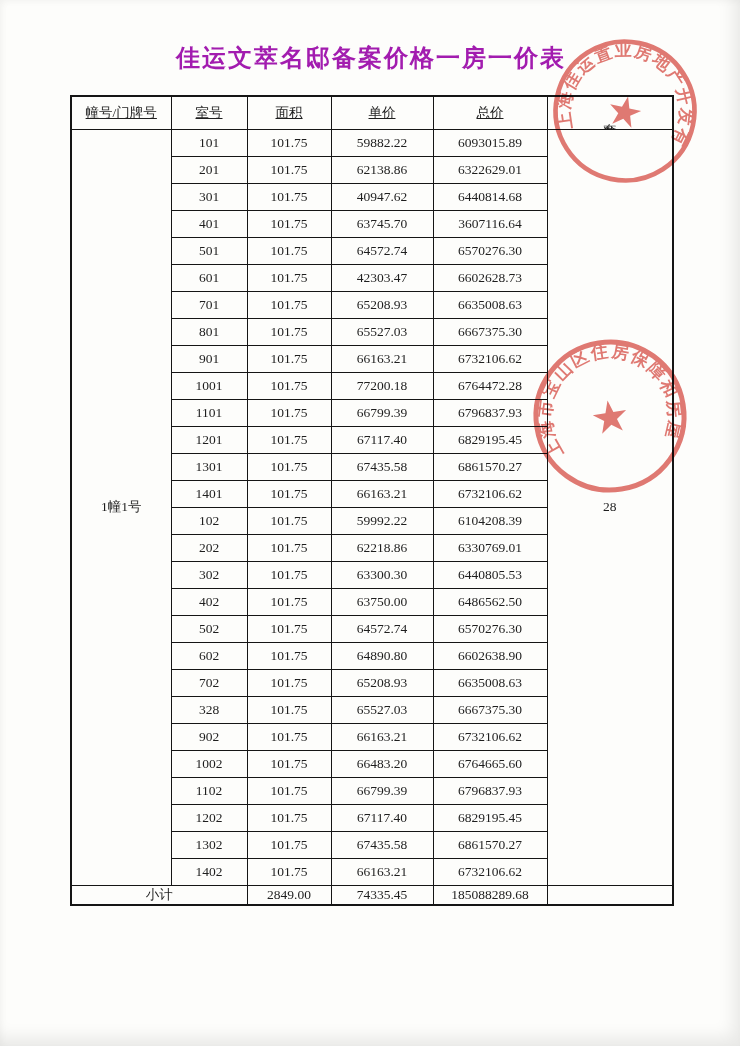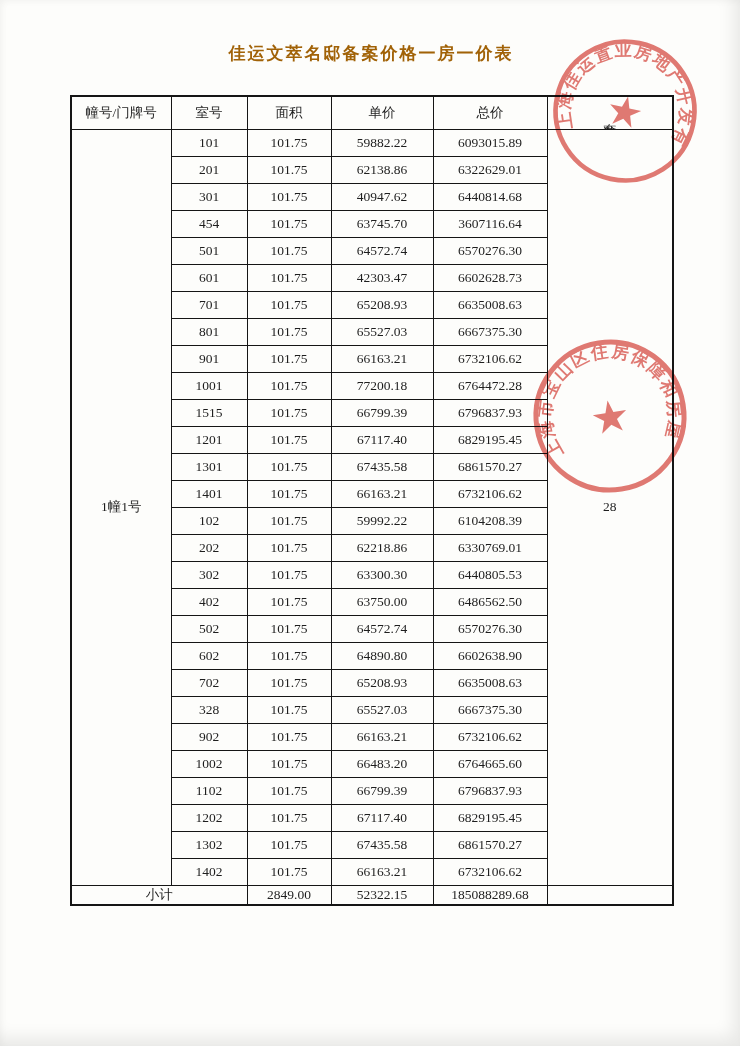--- a/index.html
+++ b/index.html
@@ -14,45 +14,45 @@
   .page {
     position: absolute; inset: 0;
     background: #fdfdfb;
     box-shadow: inset -7px -9px 16px rgba(0,0,0,0.08), inset 2px 2px 6px rgba(0,0,0,0.03);
   }
   .doc-title {
     position: absolute;
     top: 42px; left: 70px; width: 602px;
     margin: 0;
     text-align: center;
-    font-size: 17px;
+    font-size: 24px;
     font-weight: 700;
     letter-spacing: 2px;
-    color: #a16207;
+    color: #a21caf;
   }
   table.price-table {
     position: absolute;
     top: 95px; left: 70px;
     width: 602px;
     border-collapse: collapse;
     border: 2px solid #151515;
     table-layout: fixed;
     background: transparent;
   }
   .price-table th, .price-table td {
     border: 1px solid #151515;
     text-align: center;
     vertical-align: middle;
     font-size: 13.5px;
     color: #1e1e1e;
     padding: 0;
     overflow: hidden;
     white-space: nowrap;
   }
-  .price-table thead th { height: 33px; font-weight: 400; }
+  .price-table thead th { height: 33px; font-weight: 400; text-decoration: underline; }
   .price-table tbody td { height: 27px; }
   .price-table tfoot td { height: 14px; }
   .building-cell { font-weight: 400; }
   .vertical-text {
     writing-mode: vertical-rl;
     text-orientation: upright;
     letter-spacing: 2px;
     display: inline-block;
     line-height: 1;
   }
@@ -110,21 +110,21 @@
           <td>62138.86</td>
           <td>6322629.01</td>
         </tr>
         <tr>
           <td>301</td>
           <td>101.75</td>
           <td>40947.62</td>
           <td>6440814.68</td>
         </tr>
         <tr>
-          <td>454</td>
+          <td>401</td>
           <td>101.75</td>
           <td>63745.70</td>
           <td>3607116.64</td>
         </tr>
         <tr>
           <td>501</td>
           <td>101.75</td>
           <td>64572.74</td>
           <td>6570276.30</td>
         </tr>
@@ -152,21 +152,21 @@
           <td>66163.21</td>
           <td>6732106.62</td>
         </tr>
         <tr>
           <td>1001</td>
           <td>101.75</td>
           <td>77200.18</td>
           <td>6764472.28</td>
         </tr>
         <tr>
-          <td>1515</td>
+          <td>1101</td>
           <td>101.75</td>
           <td>66799.39</td>
           <td>6796837.93</td>
         </tr>
         <tr>
           <td>1201</td>
           <td>101.75</td>
           <td>67117.40</td>
           <td>6829195.45</td>
         </tr>
@@ -264,21 +264,21 @@
           <td>1402</td>
           <td>101.75</td>
           <td>66163.21</td>
           <td>6732106.62</td>
         </tr>
       </tbody>
     <tfoot>
       <tr>
         <td colspan="2">小计</td>
         <td>2849.00</td>
-        <td>52322.15</td>
+        <td>74335.45</td>
         <td>185088289.68</td>
         <td></td>
       </tr>
     </tfoot>
   </table>
 
   <div class="stamp stamp-company">
     <svg viewBox="0 0 160 160">
       <circle class="ring" cx="80" cy="80" r="74"></circle>
       <path id="seal-arc-1" d="M 28.9 109.5 A 59 59 0 1 1 131.1 109.5" fill="none"></path>

